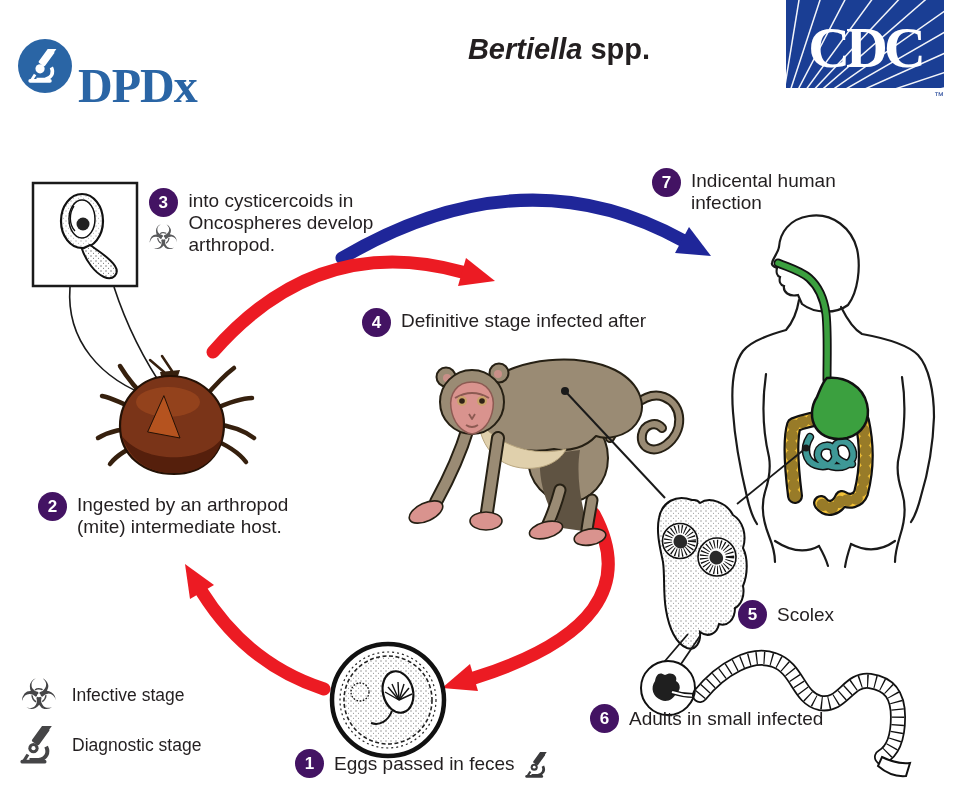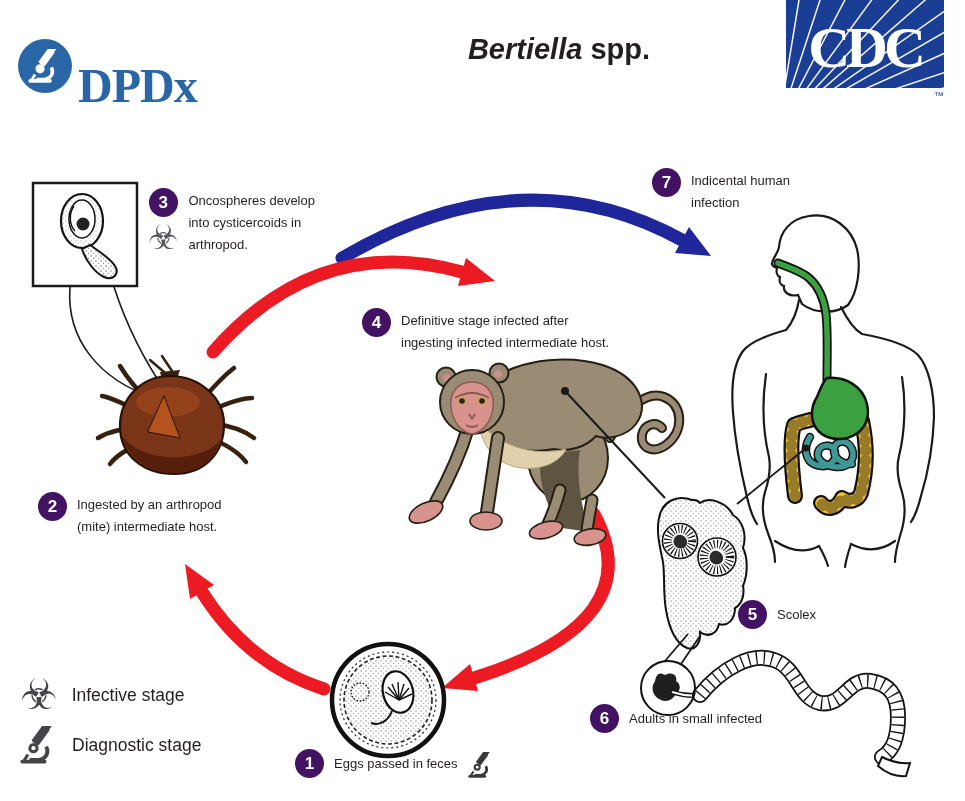--- a/index.html
+++ b/index.html
@@ -13,21 +13,21 @@
   #dpdx .brand{font-family:"Liberation Serif",serif;font-weight:bold;font-size:48px;
           color:var(--dpdx-blue,#2A65A5);letter-spacing:-1px;line-height:1;margin-top:40px;}
   #title{left:300px;top:33px;width:350px;text-align:right;font-size:29px;font-weight:bold;}
   #title .species{font-style:italic;}
   
   .step{display:flex;gap:10px;align-items:flex-start;}
   .step-col{display:flex;flex-direction:column;align-items:center;gap:2px;}
   .step-num{width:29px;height:29px;border-radius:50%;background:var(--step-purple,#431363);
           color:#fff;font-weight:bold;font-size:17px;display:flex;align-items:center;
           justify-content:center;flex:0 0 auto;}
-  .step-text{font-size:13px;line-height:22px;padding-top:2px;}
+  .step-text{font-size:19px;line-height:22px;padding-top:2px;}
   .centered{text-align:left;}
   .bio{font-family:"DejaVu Sans",sans-serif;line-height:1;}
   .bio.small{font-size:34px;color:#58595B;margin-top:1px;}
   .bio.big{font-size:42px;color:#454547;}
   
   #legend{left:20px;top:674px;display:flex;flex-direction:column;gap:10px;}
   .legend-row{display:flex;align-items:center;gap:14px;font-size:17.5px;}
   .micro-ic{color:#454547;}
   
   .sR{stroke:var(--arrow-red,#EC1B23);} .fR{fill:var(--arrow-red,#EC1B23);}
@@ -254,39 +254,38 @@
       <circle cx="360" cy="692" r="9" fill="none" stroke="#111" stroke-width="1.3" stroke-dasharray="1.6 1.6"></circle>
     </g>
   </svg>
 
   <div class="abs step" style="left:148px;top:188px;">
     <div class="step-col">
       <div class="step-num">3</div>
       <span class="bio small">☣</span>
     </div>
     <div class="step-text">
+      <span style="display:block">into cysticercoids in</span>
       <span style="display:block">Oncospheres develop</span>
-      <span style="display:block">into cysticercoids in</span>
       <span style="display:block">arthropod.</span>
     </div>
   </div>
 
   <div class="abs step" style="left:652px;top:168px;">
     <div class="step-num">7</div>
     <div class="step-text">
       <span style="display:block">Indicental human</span>
       <span style="display:block">infection</span>
     </div>
   </div>
 
   <div class="abs step" style="left:362px;top:308px;">
     <div class="step-num">4</div>
     <div class="step-text">
       <span style="display:block">Definitive stage infected after</span>
-      <span style="display:block">ingesting infected intermediate host.</span>
     </div>
   </div>
 
   <div class="abs step" style="left:38px;top:492px;">
     <div class="step-num">2</div>
     <div class="step-text centered">
       <span style="display:block">Ingested by an arthropod</span>
       <span style="display:block">(mite) intermediate host.</span>
     </div>
   </div>

